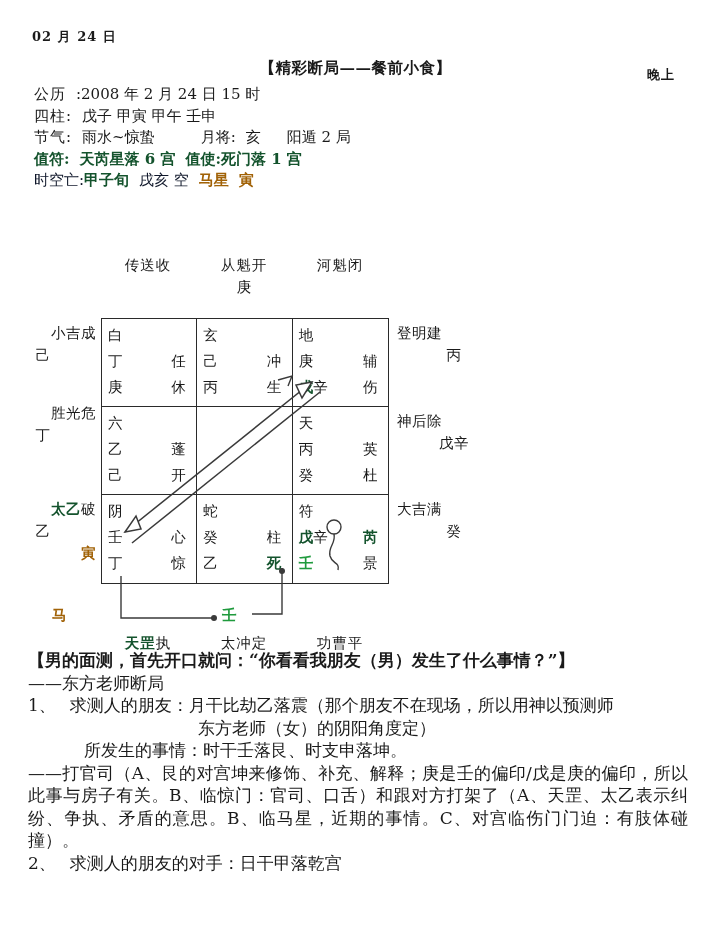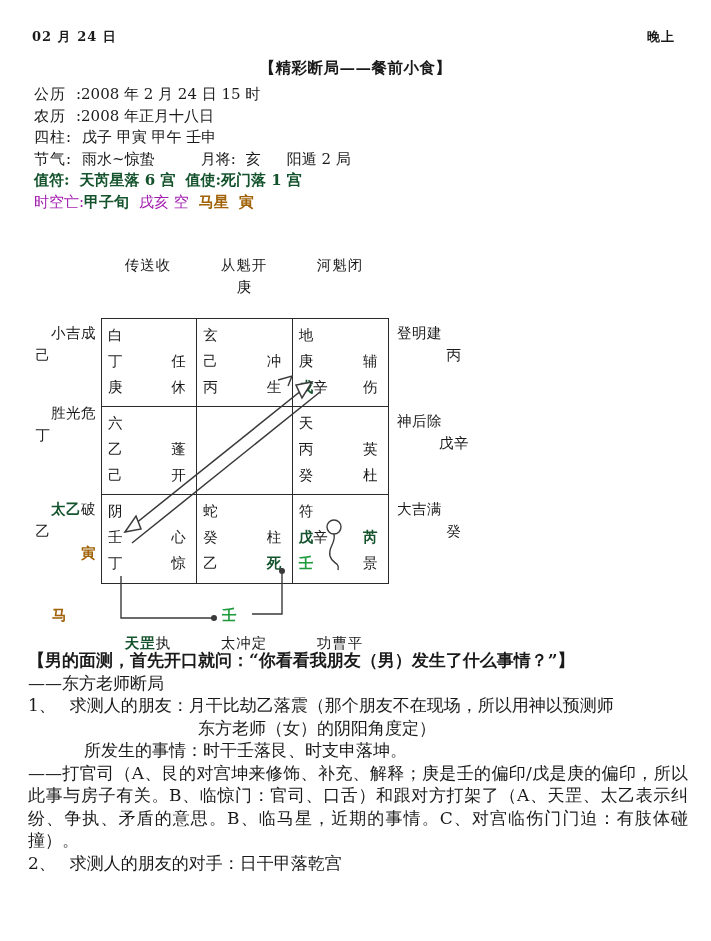--- a/index.html
+++ b/index.html
@@ -27,21 +27,21 @@
     position: absolute;
     top: 28px;
     left: 32px;
     right: 36px;
     display: flex;
     justify-content: space-between;
     font-size: 13px;
     letter-spacing: 1px;
   }
   .hdr-date { font-weight: 600; }
-  .hdr-time { font-weight: 600; }
+  .hdr-time { font-weight: 600; margin-top: 38px; }
 
   .doc-title {
     position: absolute;
     top: 58px;
     left: 0;
     width: 711px;
     text-align: center;
     font-size: 15.5px;
     font-weight: 700;
     letter-spacing: 0.5px;
@@ -57,21 +57,21 @@
   }
   .info .line { white-space: nowrap; }
   .lbl { letter-spacing: 1px; }
   .gap-sm { display: inline-block; width: 10px; }
   .gap-md { display: inline-block; width: 26px; }
   .gap-lg { display: inline-block; width: 46px; }
 
   .red   { color: #14532d; font-weight: 700; }
   .blue  { color: #a16207; font-weight: 700; }
   .green { color: #1f9a3d; font-weight: 700; }
-  .black { color: #a21caf; }
+  .black { color: #0f172a; }
 
   
   .chart {
     position: absolute;
     top: 246px;
     left: 0;
     width: 676px;
     height: 420px;
   }
 
@@ -213,23 +213,20 @@
   <div class="hdr-row">
     <span class="hdr-date">02 月 24 日</span>
     <span class="hdr-time">晚上</span>
   </div>
 
   <div class="doc-title">【精彩断局——餐前小食】</div>
 
   <div class="info">
     <div class="line">
       <span class="lbl">公历</span><span class="gap-sm"></span><span>:2008 年 2 月 24 日 15 时</span>
-    </div>
-    <div class="line">
-      <span class="lbl">农历</span><span class="gap-sm"></span><span>:2008 年正月十八日</span>
     </div>
     <div class="line">
       <span class="lbl">四柱:</span><span class="gap-sm"></span><span>戊子   甲寅   甲午   壬申</span>
     </div>
     <div class="line">
       <span class="lbl">节气:</span><span class="gap-sm"></span><span>雨水~惊蛰</span><span class="gap-lg"></span><span>月将:</span><span class="gap-sm"></span><span>亥</span><span class="gap-md"></span><span>阳遁 2 局</span>
     </div>
     <div class="line">
       <span class="red">值符:</span><span class="gap-sm"></span><span class="red">天芮星落 6 宫</span><span class="gap-sm"></span><span class="red">值使:</span><span class="red">死门落 1 宫</span>
     </div>

